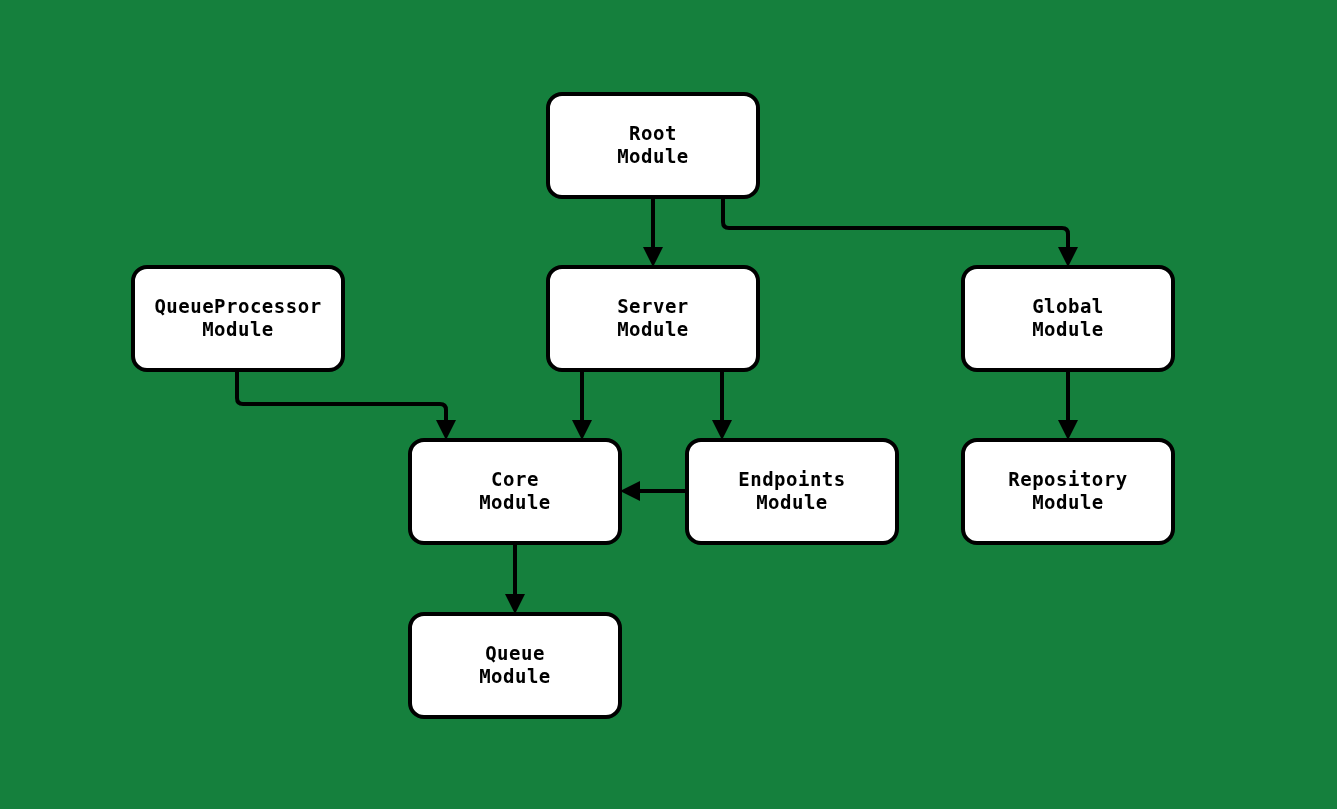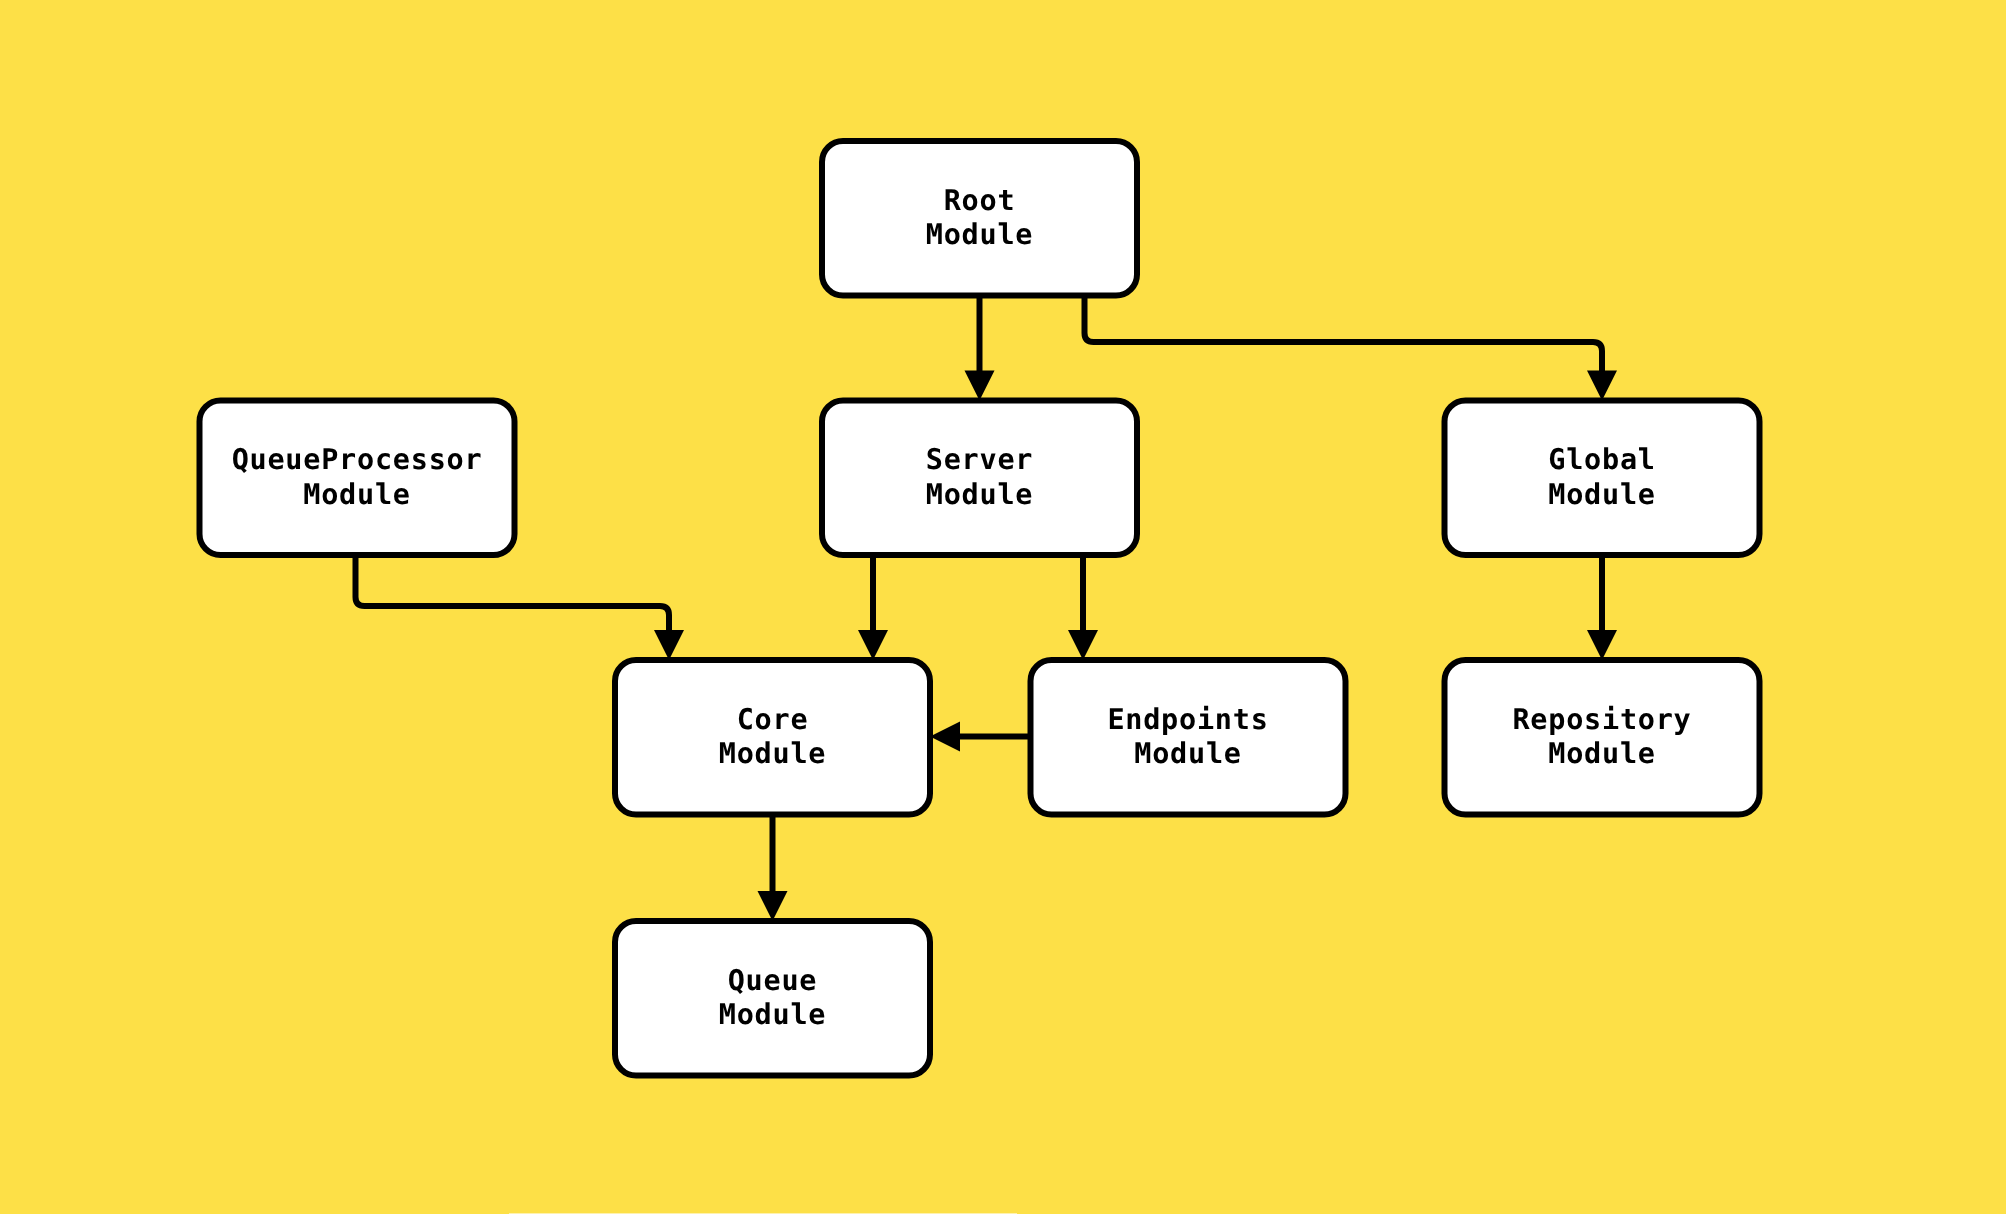--- a/index.html
+++ b/index.html
@@ -11,21 +11,21 @@
   body {
     width: 1337px;
     height: 809px;
     font-family: "DejaVu Sans Mono", "Liberation Mono", monospace;
     overflow: hidden;
   }
   #diagram-root {
     position: relative;
     width: 1337px;
     height: 809px;
-    background: #fde047;
+    background: #15803d;
   }
   svg#diagram-canvas {
     display: block;
     width: 1337px;
     height: 809px;
   }
   .node-box {
     fill: #ffffff;
     stroke: #000000;
     stroke-width: 4;

